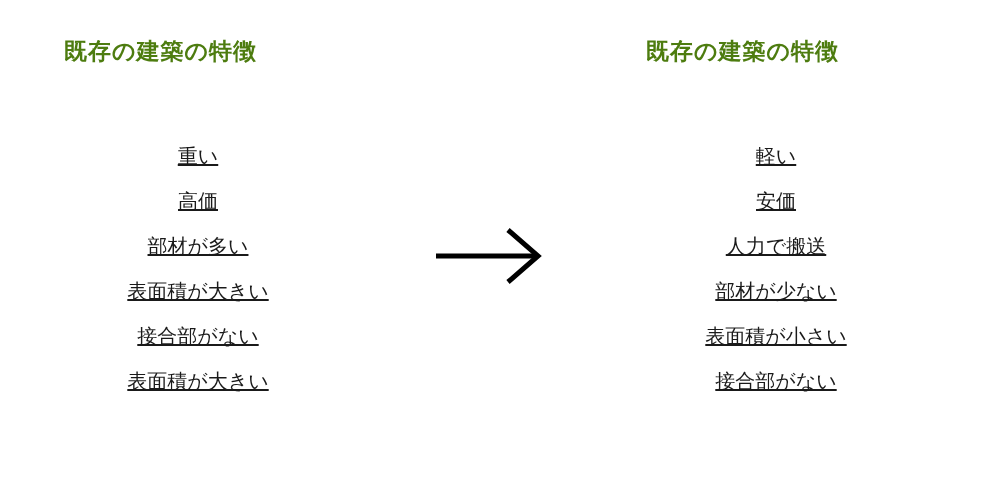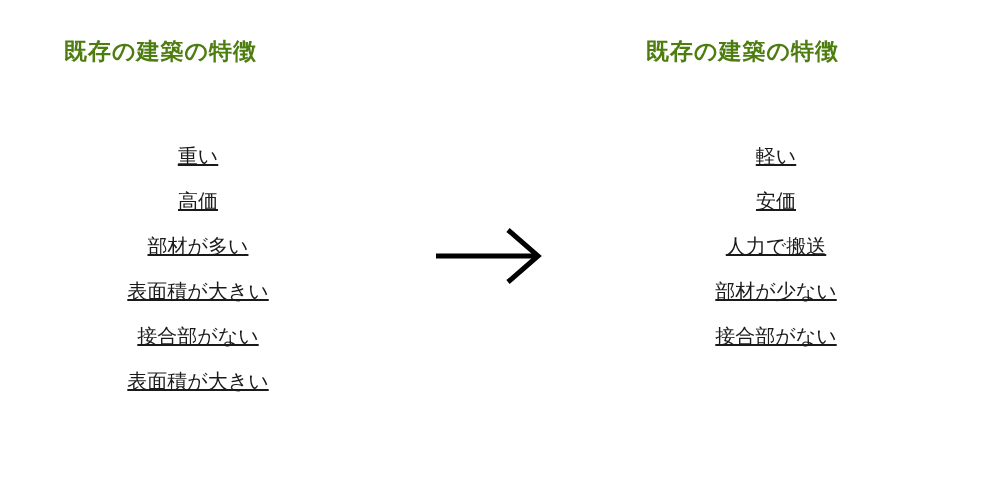--- a/index.html
+++ b/index.html
@@ -74,14 +74,15 @@
     <line x1="2" y1="28" x2="104" y2="28" stroke="#000000" stroke-width="5" stroke-linecap="butt"></line>
     <polyline points="74,2 104,28 74,54" fill="none" stroke="#000000" stroke-width="5" stroke-linejoin="miter"></polyline>
   </svg>
 </div>
 
 <div class="column right">
   <div class="item">軽い</div>
   <div class="item">安価</div>
   <div class="item">人力で搬送</div>
   <div class="item">部材が少ない</div>
+  <div class="item">表面積が小さい</div>
   <div class="item">接合部がない</div>
 </div>
 
 </body></html>

